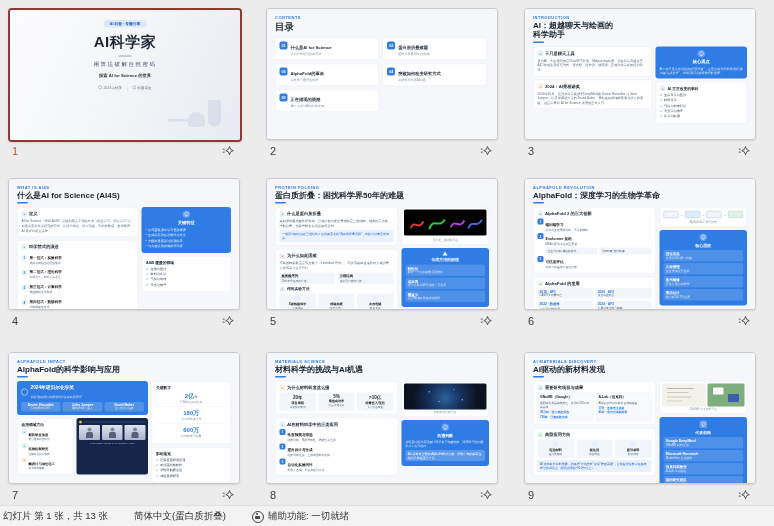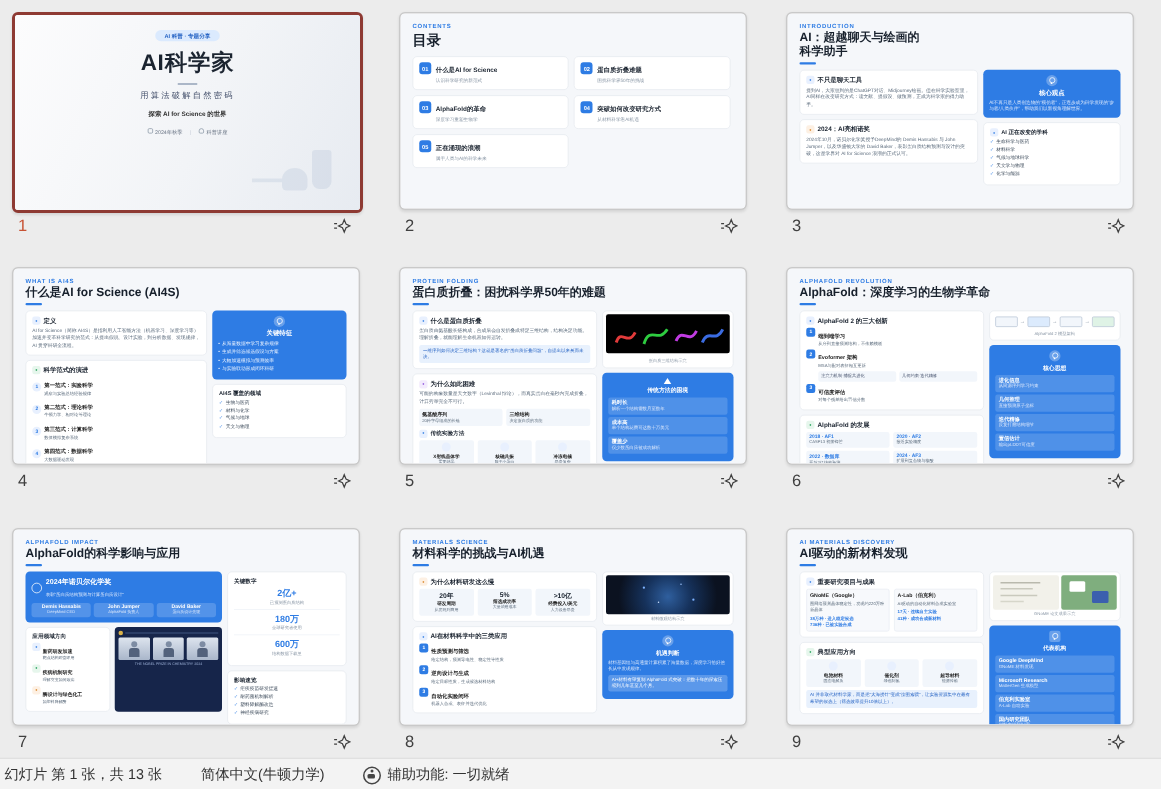--- a/index.html
+++ b/index.html
@@ -783,18 +783,18 @@
           <line x1="1" y1="4.5" x2="3.6" y2="4.5" stroke="currentColor" stroke-width="1.1"></line>
           <line x1="1" y1="8.5" x2="3.6" y2="8.5" stroke="currentColor" stroke-width="1.1"></line>
         </svg>
     </div>
   </div>
 
 </div>
 
 <div class="statusbar">
   <span class="sbitem">幻灯片 第 1 张，共 13 张</span>
-  <span class="sbitem">简体中文(牛顿力学)</span>
+  <span class="sbitem">简体中文(蛋白质折叠)</span>
   <span class="sbitem">
     <span class="acc-ic"></span>
     <span>辅助功能: 一切就绪</span>
   </span>
 </div>
 
 </body></html>

